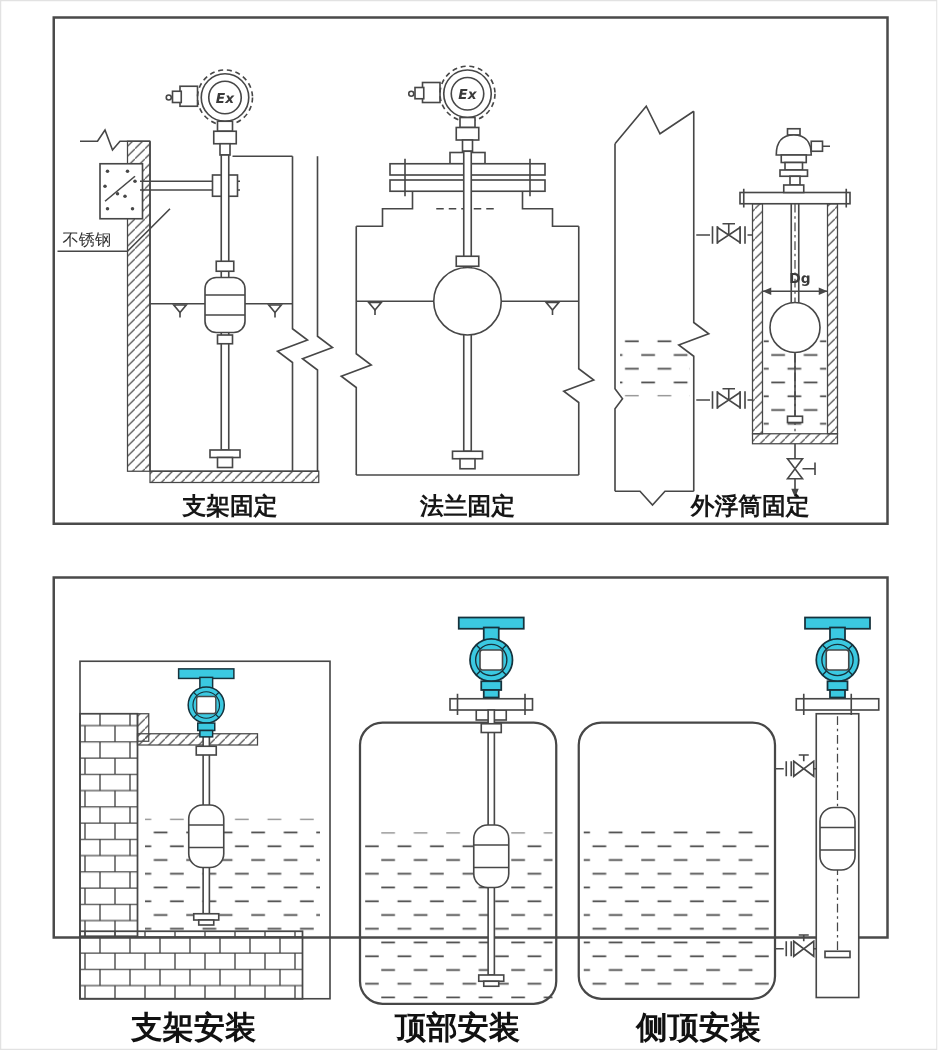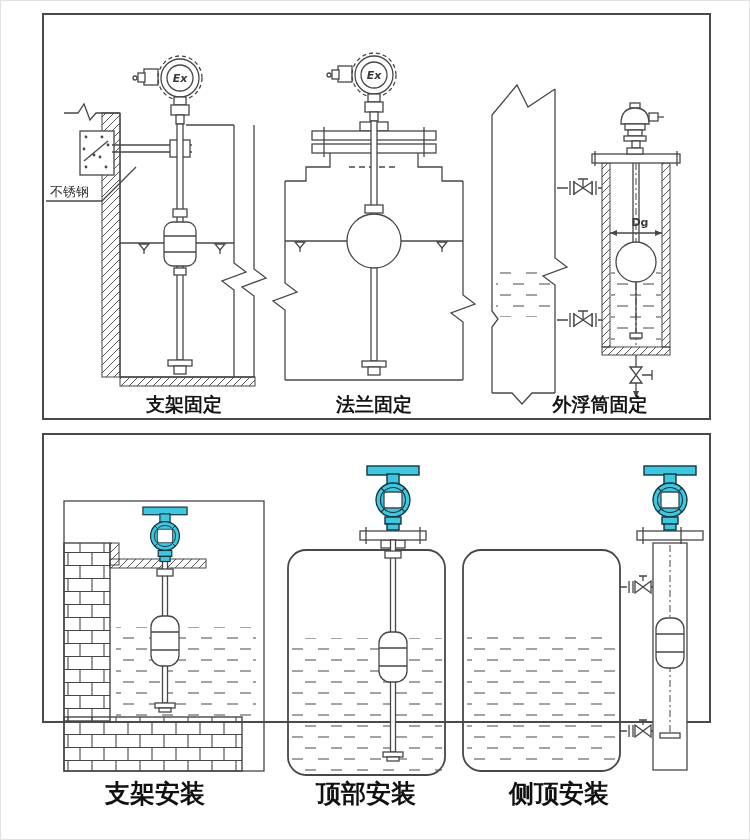--- a/index.html
+++ b/index.html
@@ -2,21 +2,21 @@
 <html><head>
 <meta charset="utf-8">
 <style>
   html,body{margin:0;padding:0;background:#fff;}
   .page{position:relative;width:750px;height:840px;background:#ffffff;
         border:1px solid #e2e2e2;box-sizing:border-box;overflow:hidden;
         font-family:"DejaVu Sans",sans-serif;}
   .panel{position:absolute;left:41px;width:669px;background:#fff;
          border:2px solid #4a4a4a;box-sizing:border-box;}
   .panel.top{top:12px;height:407px;}
-  .panel.bottom{top:432px;height:290px;}
+  .panel.bottom{top:460px;height:290px;}
   svg{display:block;}
   .ln{stroke:#474747;fill:none;stroke-width:1.3;}
   .ln2{stroke:#474747;fill:none;stroke-width:1.8;}
   .wh{fill:#ffffff;stroke:#474747;stroke-width:1.3;}
   .hat{fill:url(#hatch);stroke:#474747;stroke-width:1;}
   .brk{fill:url(#brick);stroke:#474747;stroke-width:1.4;}
   .wat{fill:url(#water);stroke:none;}
   .teal{fill:#3bc9e1;stroke:#16323c;stroke-width:1.4;}
   .tln{stroke:#16323c;fill:none;stroke-width:1.1;}
   .dash{stroke-dasharray:6 4;}

